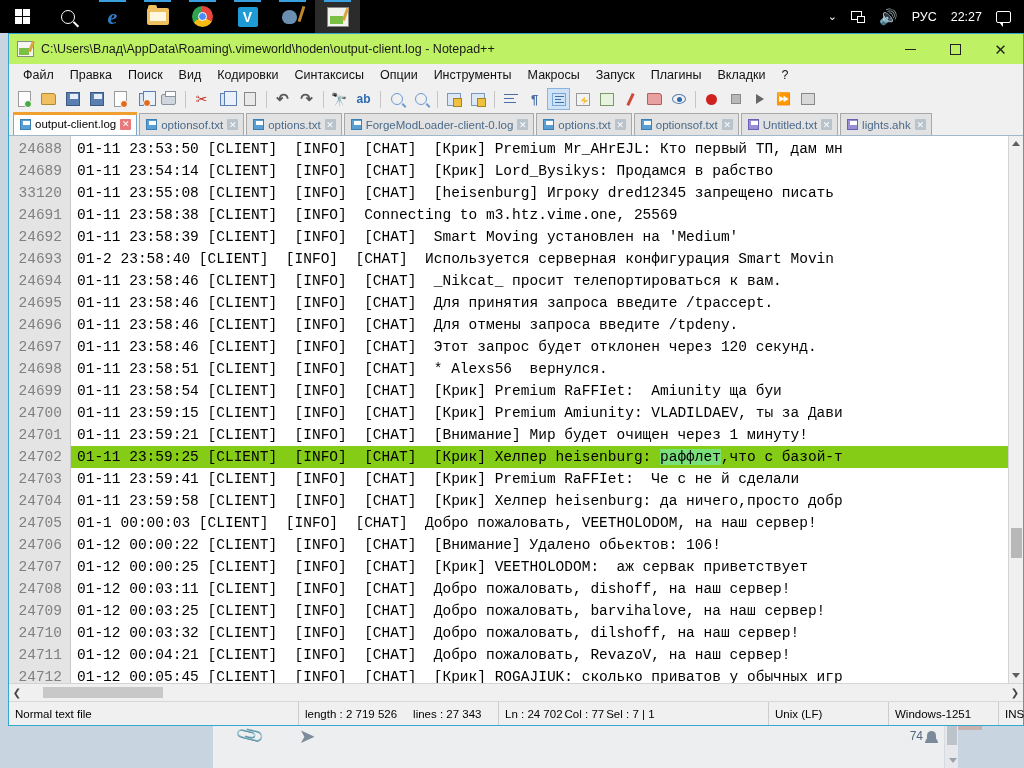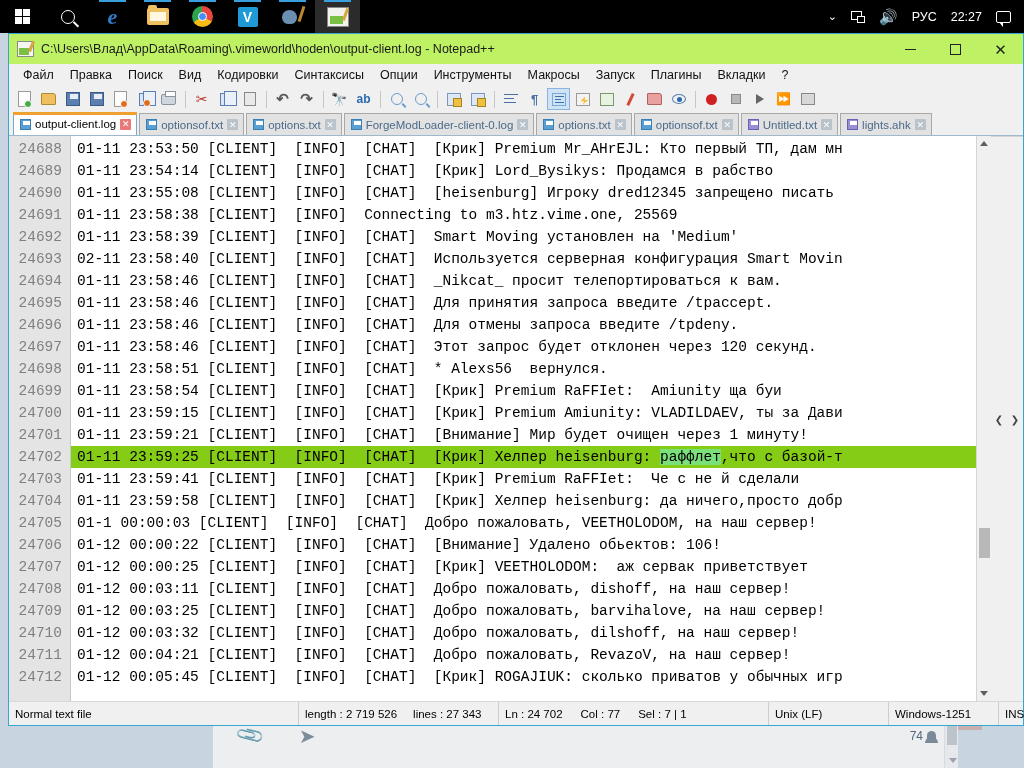--- a/index.html
+++ b/index.html
@@ -149,21 +149,21 @@
   }
   .tab.active{background:#fff;color:#000;border-color:#7aa8c8;height:23px;}
   .tab.active::before{content:"";position:absolute;left:-1px;right:-1px;top:-1px;height:3px;background:#f0a030;}
   .tab-ico{width:11px;height:11px;background:#5a9fd4;border:1px solid #3a7fb4;position:relative;flex:0 0 11px;}
   .tab-ico::after{content:"";position:absolute;left:2px;top:1px;width:7px;height:4px;background:#fff;}
   .tab-ico.purple{background:#9a8fd4;border-color:#6a5fb4;}
   .tab-x{width:11px;height:11px;background:#e8787a;color:#fff;font-size:9px;display:flex;align-items:center;justify-content:center;border-radius:1px;}
   .tab:not(.active) .tab-x{background:#b9c3cc;}
 
   
-  #editor-wrap{flex:1;display:flex;flex-direction:row;background:#fff;overflow:hidden;position:relative;}
+  #editor-wrap{flex:1;display:flex;flex-direction:column;background:#fff;overflow:hidden;position:relative;}
   #editor{flex:1;display:flex;overflow:hidden;position:relative;}
   #gutter{
     flex:0 0 62px; background:#e4e4e4; color:#808080; text-align:right;
     font-family:"Liberation Mono", monospace; font-size:14.5px; padding-right:8px;
     border-right:1px solid #c8c8c8; padding-top:2px;
   }
   #gutter div{height:22px;line-height:22px;}
   #code{
     flex:1; font-family:"Liberation Mono", monospace; font-size:14.5px; color:#000;
     padding-top:2px; overflow:hidden; white-space:nowrap; position:relative;
@@ -184,21 +184,21 @@
   #hs-thumb{position:absolute;left:18px;top:3px;width:120px;height:11px;background:#c8c8c8;}
 
   
   #statusbar{
     flex:0 0 23px;display:flex;align-items:center;background:#f0f0f0;
     font-size:11.5px;color:#000;border-top:1px solid #d8d8d8;
   }
   #statusbar .cell{height:23px;display:flex;align-items:center;padding:0 6px;border-right:1px solid #cdcdcd;}
   #statusbar .c1{flex:0 0 290px;}
   #statusbar .c2{flex:0 0 200px;display:flex;gap:16px;}
-  #statusbar .c3{flex:0 0 270px;display:flex;gap:18px;}
+  #statusbar .c3{flex:0 0 270px;display:flex;gap:2px;}
   #statusbar .c4{flex:0 0 120px;}
   #statusbar .c5{flex:0 0 110px;}
   #statusbar .c6{flex:1;border-right:none;}
 </style>
 </head>
 <body>
 
 <div id="taskbar">
   <div class="tb-ico">
     <span class="win-logo">
@@ -461,21 +461,21 @@
       <span>lights.ahk</span>
       <span class="tab-x">✕</span>
     </div>
   </div>
 
   <div id="editor-wrap">
     <div id="editor">
       <div id="gutter">
           <div>24688</div>
           <div>24689</div>
-          <div>24690</div>
+          <div>33120</div>
           <div>24691</div>
           <div>24692</div>
           <div>24693</div>
           <div>24694</div>
           <div>24695</div>
           <div>24696</div>
           <div>24697</div>
           <div>24698</div>
           <div>24699</div>
           <div>24700</div>
@@ -491,21 +491,21 @@
           <div>24710</div>
           <div>24711</div>
           <div>24712</div>
         </div>
       <div id="code">
           <div class="row"><span>01-11 23:53:50 [CLIENT]  [INFO]  [CHAT]  [Крик] Premium Mr_AHrEJL: Кто первый ТП, дам мн</span></div>
           <div class="row"><span>01-11 23:54:14 [CLIENT]  [INFO]  [CHAT]  [Крик] Lord_Bysikys: Продамся в рабство</span></div>
           <div class="row"><span>01-11 23:55:08 [CLIENT]  [INFO]  [CHAT]  [heisenburg] Игроку dred12345 запрещено писать</span></div>
           <div class="row"><span>01-11 23:58:38 [CLIENT]  [INFO]  Connecting to m3.htz.vime.one, 25569</span></div>
           <div class="row"><span>01-11 23:58:39 [CLIENT]  [INFO]  [CHAT]  Smart Moving установлен на 'Medium'</span></div>
-          <div class="row"><span>02-11 23:58:40 [CLIENT]  [INFO]  [CHAT]  Используется серверная конфигурация Smart Movin</span></div>
+          <div class="row"><span>01-2 23:58:40 [CLIENT]  [INFO]  [CHAT]  Используется серверная конфигурация Smart Movin</span></div>
           <div class="row"><span>01-11 23:58:46 [CLIENT]  [INFO]  [CHAT]  _Nikcat_ просит телепортироваться к вам.</span></div>
           <div class="row"><span>01-11 23:58:46 [CLIENT]  [INFO]  [CHAT]  Для принятия запроса введите /tpaccept.</span></div>
           <div class="row"><span>01-11 23:58:46 [CLIENT]  [INFO]  [CHAT]  Для отмены запроса введите /tpdeny.</span></div>
           <div class="row"><span>01-11 23:58:46 [CLIENT]  [INFO]  [CHAT]  Этот запрос будет отклонен через 120 секунд.</span></div>
           <div class="row"><span>01-11 23:58:51 [CLIENT]  [INFO]  [CHAT]  * Alexs56  вернулся.</span></div>
           <div class="row"><span>01-11 23:58:54 [CLIENT]  [INFO]  [CHAT]  [Крик] Premium RaFFIet:  Amiunity ща буи</span></div>
           <div class="row"><span>01-11 23:59:15 [CLIENT]  [INFO]  [CHAT]  [Крик] Premium Amiunity: VLADILDAEV, ты за Дави</span></div>
           <div class="row"><span>01-11 23:59:21 [CLIENT]  [INFO]  [CHAT]  [Внимание] Мир будет очищен через 1 минуту!</span></div>
           <div class="row cur"><span>01-11 23:59:25 [CLIENT]  [INFO]  [CHAT]  [Крик] Хелпер heisenburg: </span><span class="hl">раффлет</span><span>,что с базой-т</span></div>
           <div class="row"><span>01-11 23:59:41 [CLIENT]  [INFO]  [CHAT]  [Крик] Premium RaFFIet:  Че с не й сделали</span></div>

